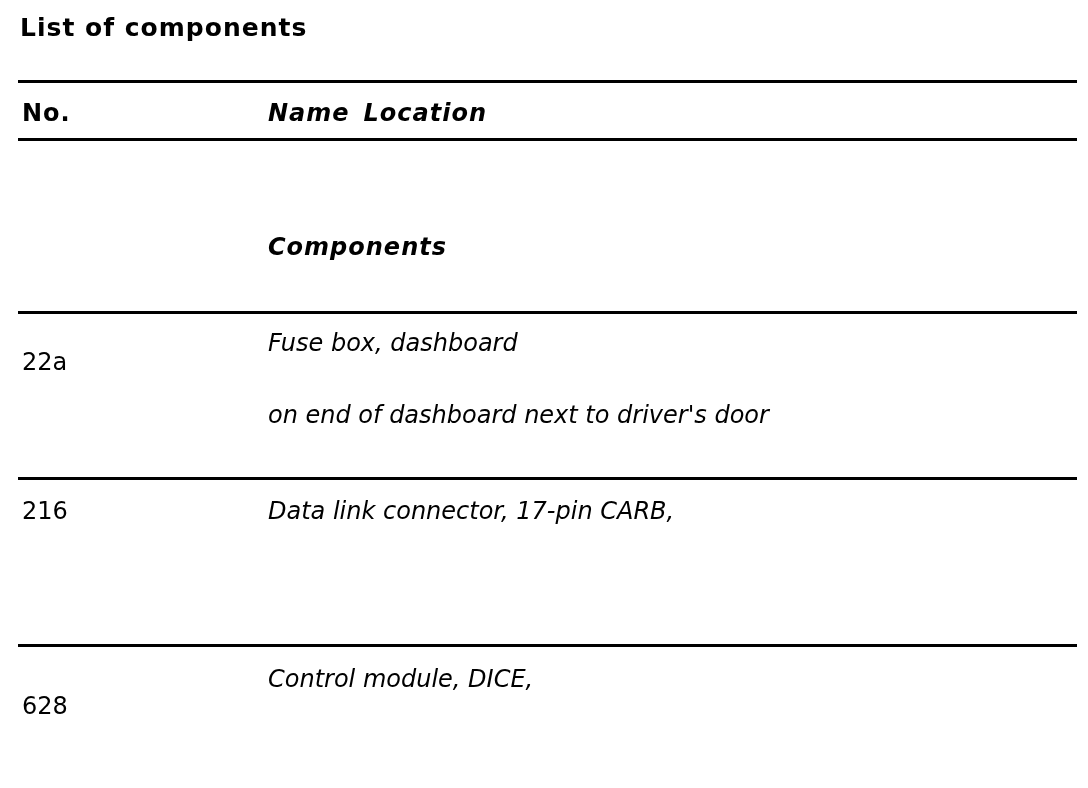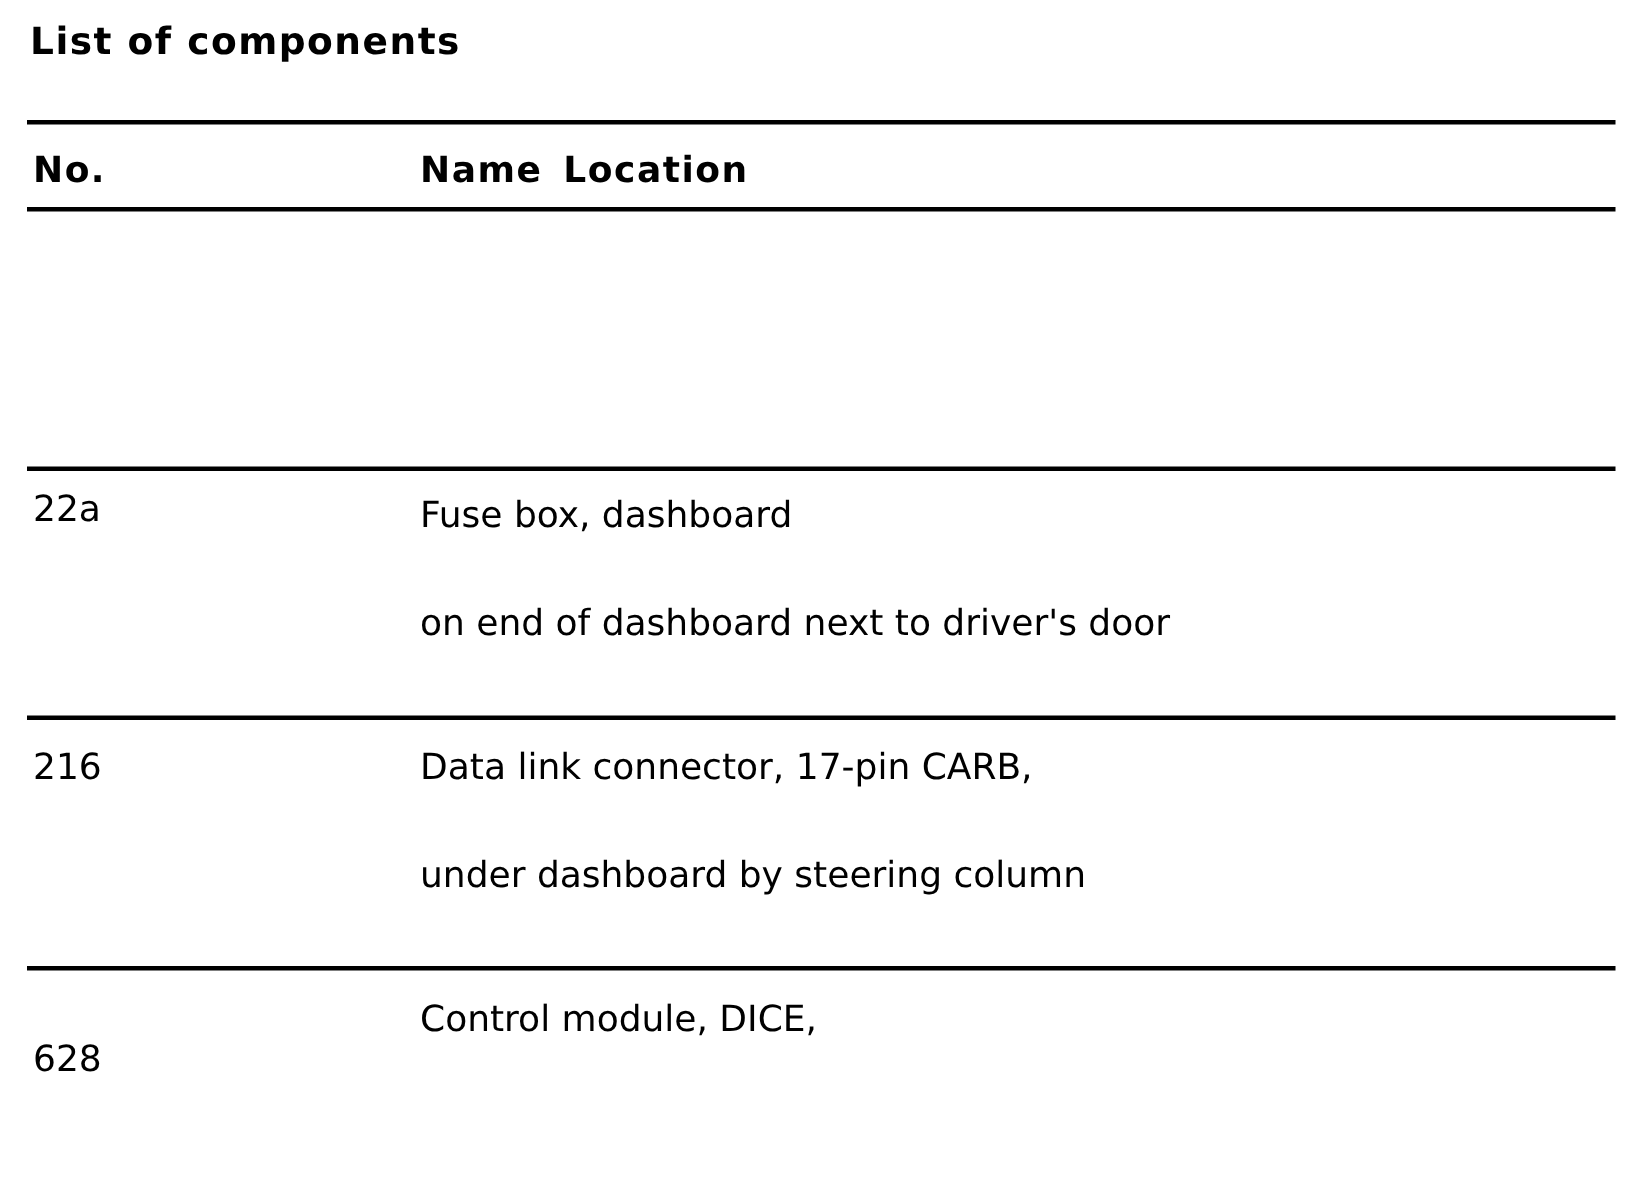--- a/index.html
+++ b/index.html
@@ -32,48 +32,48 @@
     font-weight: 700;
     letter-spacing: 1px;
   }
   .rule {
     left: 18px;
     width: 1059px;
     height: 3px;
     background: #000000;
   }
   .col-no   { left: 22px;  }
-  .col-main { left: 280px; }
+  .col-main { left: 268px; font-style: italic; }
   .hdr-gap  { margin-right: 14px; }
 </style>
 </head>
 <body>
 
 <div class="page">
 
   <h1 class="abs title">List of components</h1>
 
   <div class="abs rule" style="top:80px"></div>
 
   <div class="abs col-no bold" style="top:99px">No.</div>
   <div class="abs col-main bold" style="top:99px"><span class="hdr-gap">Name</span><span>Location</span></div>
 
   <div class="abs rule" style="top:138px"></div>
 
+  <div class="abs col-main bold" style="top:233px">Components</div>
 
   <div class="abs rule" style="top:311px"></div>
 
-  <div class="abs col-no" style="top:325px">22a</div>
+  <div class="abs col-no" style="top:348px">22a</div>
   <div class="abs col-main" style="top:329px">Fuse box, dashboard</div>
   <div class="abs col-main" style="top:401px"><b class="bold"></b> <span>on end of dashboard next to driver's door</span></div>
 
   <div class="abs rule" style="top:477px"></div>
 
   <div class="abs col-no" style="top:497px">216</div>
   <div class="abs col-main" style="top:497px">Data link connector, 17-pin CARB,</div>
-  <div class="abs col-main" style="top:569px"><b class="bold"></b> <span>under dashboard by steering column</span></div>
 
   <div class="abs rule" style="top:644px"></div>
 
   <div class="abs col-no" style="top:692px">628</div>
   <div class="abs col-main" style="top:665px">Control module, DICE,</div>
 
 </div>
 
 </body></html>

